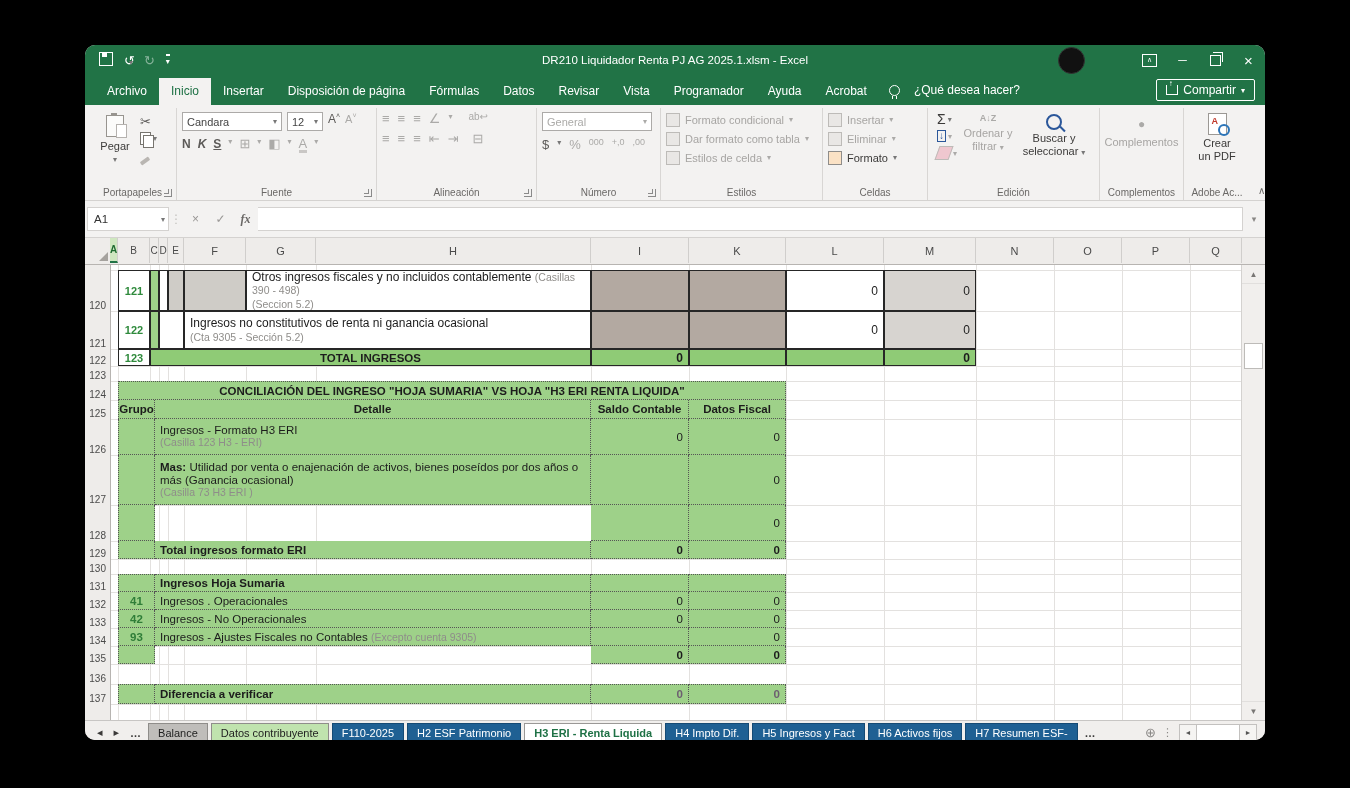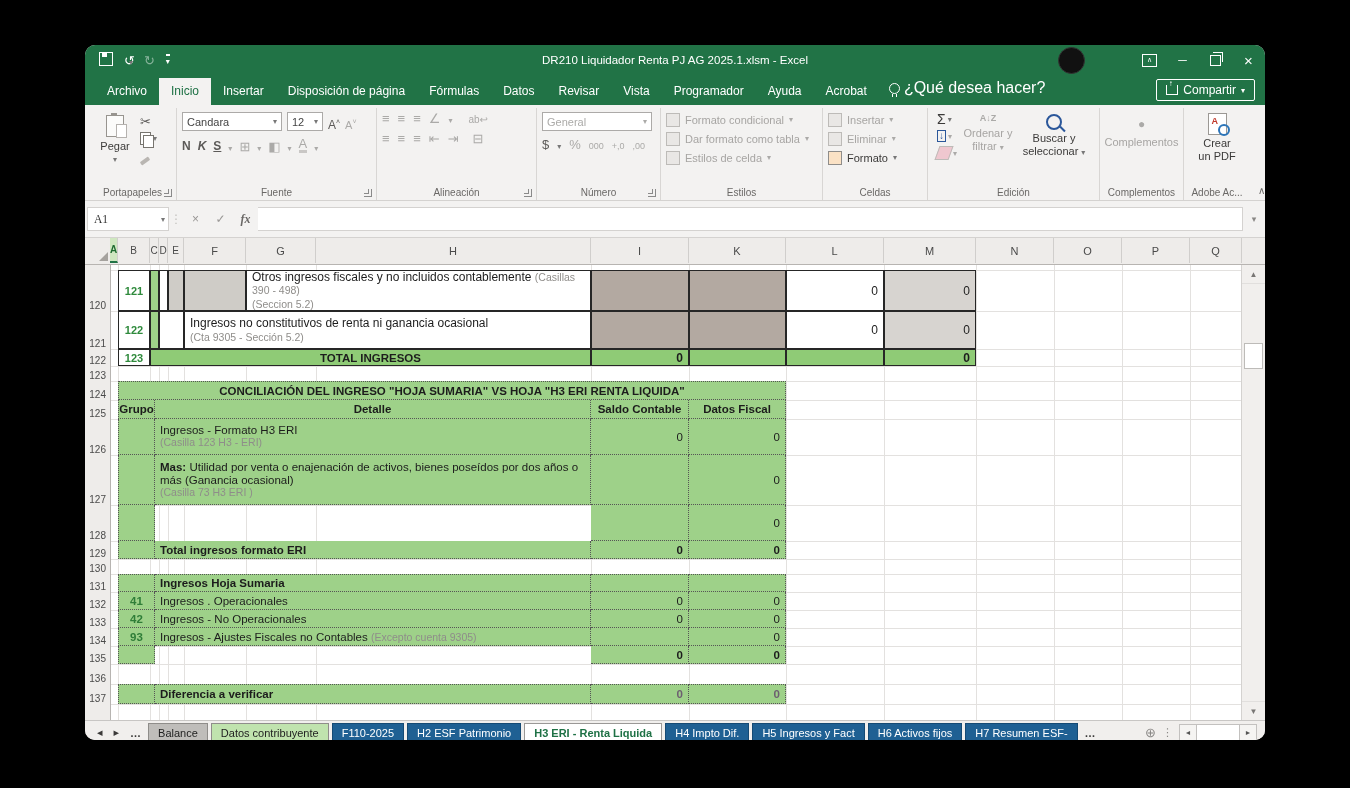--- a/index.html
+++ b/index.html
@@ -20,21 +20,21 @@
   .avatar{width:25px;height:25px;border-radius:50%;background:#111;border:1px solid #333;margin-right:48px}
   .winbtn{width:33px;height:100%;display:flex;align-items:center;justify-content:center;font-size:12px;color:#fff}
   .dispopt{width:13px;height:11px;border:1px solid #fff;display:flex;align-items:center;justify-content:center;font-size:7px}
   .restore{width:9px;height:9px;border:1px solid #fff;position:relative;background:#217346}
   .restore:before{content:"";position:absolute;left:2px;top:-4px;width:9px;height:9px;border:1px solid #fff;border-bottom:none;border-left:none}
 
   
   .menubar{height:30px;background:#217346;display:flex;align-items:flex-end;padding-left:10px;position:relative}
   .mtab{color:#fff;font-size:12px;padding:7px 12px 8px;line-height:1;white-space:nowrap}
   .mtab.active{background:#f3f2f1;color:#1e7145}
-  .tellme{display:flex;align-items:center;gap:4px;color:#fff;font-size:16px;padding:7px 10px 8px}
+  .tellme{display:flex;align-items:center;gap:14px;color:#fff;font-size:12px;padding:7px 10px 8px}
   .bulb{width:9px;height:9px;border:1.5px solid #fff;border-radius:50%;position:relative;display:inline-block}
   .bulb:after{content:"";position:absolute;left:2px;bottom:-4px;width:3px;height:3px;border-left:1.5px solid #fff;border-right:1.5px solid #fff}
   .sharebtn{position:absolute;right:10px;bottom:4px;border:1px solid #fff;color:#fff;font-size:12px;padding:3px 9px;display:flex;align-items:center;gap:5px;border-radius:2px}
   .shicon{width:10px;height:9px;border:1px solid #fff;border-top:none;position:relative;display:inline-block}
   .shicon:after{content:"↑";position:absolute;left:1.5px;top:-6px;font-size:8px}
 
   
   .ribbon{height:96px;background:#f3f2f1;border-bottom:1px solid #d4d2d0;display:flex;padding:3px 4px 0 4px;box-sizing:border-box}
   .rgroup{position:relative;border-right:1px solid #d8d6d4;padding:2px 5px 15px;box-sizing:border-box;flex:none}
   .glabel{position:absolute;bottom:2px;left:0;right:0;text-align:center;font-size:10px;color:#6a6866;white-space:nowrap;overflow:hidden}
@@ -43,40 +43,40 @@
   .dd{font-size:8px;color:#777}
   .dim{color:#abaaa8!important}
   .ic{font-size:13px;color:#5c5a58;line-height:1}
   .bigbtn{display:flex;flex-direction:column;align-items:center;justify-content:flex-start;width:42px;padding-top:5px;font-size:11px;color:#3b3a39;gap:3px}
   .clip{width:16px;height:20px;border:1px solid #97948f;background:#fbfbfa;position:relative}
   .clip:before{content:"";position:absolute;top:-3px;left:4px;width:6px;height:3px;background:#97948f}
   .clip:after{content:"";position:absolute;right:-4px;bottom:-2px;width:9px;height:12px;background:#fff;border:1px solid #b5b2af}
   .minicol{display:flex;flex-direction:column;justify-content:flex-start;gap:4px;padding-top:5px;margin-left:4px}
   .minirow{display:flex;align-items:center;gap:2px}
   .combo{border:1px solid #acaaa8;background:#fff;font-size:11px;color:#444;display:flex;align-items:center;justify-content:space-between;height:19px;padding:0 4px;box-sizing:border-box}
-  .frow{display:flex;align-items:flex-end;gap:5px;margin-top:3px}
+  .frow{display:flex;align-items:flex-start;gap:5px;margin-top:3px}
   .fletter{font-size:12px;color:#5c5a58;font-weight:bold}
   .copyic{width:9px;height:11px;border:1px solid #77756f;background:#fff;position:relative;display:inline-block}
   .copyic:after{content:"";position:absolute;left:2px;top:2px;width:9px;height:11px;border:1px solid #77756f;background:#fff}
   .brush{width:10px;height:4px;background:#b9b6b2;transform:rotate(-35deg);border-radius:1px;display:inline-block}
   .stylerow{display:flex;align-items:center;gap:5px;font-size:11px;color:#a7a5a3;height:19px;white-space:nowrap}
   .miniic{width:12px;height:12px;border:1px solid #bdbbb8;background:#e9e7e5;flex:none}
   .cellsrow{display:flex;align-items:center;gap:5px;font-size:11px;height:19px;white-space:nowrap}
   .lens{width:12px;height:12px;border:2px solid #2b579a;border-radius:50%;position:relative;margin-bottom:2px}
   .lens:after{content:"";position:absolute;width:7px;height:2px;background:#2b579a;transform:rotate(45deg);right:-6px;bottom:-2px}
   .vbtn{display:flex;flex-direction:column;align-items:center;font-size:11px;line-height:1.2;padding-top:4px}
   .adoc{width:17px;height:20px;border:1px solid #9b9894;background:#fff;position:relative;margin-bottom:2px}
   .adoc:before{content:"A";position:absolute;left:3px;top:2px;font-size:9px;color:#c0392b;font-weight:bold}
   .adoc:after{content:"";position:absolute;right:-4px;bottom:-2px;width:8px;height:8px;border:2px solid #2b74b8;border-radius:50%}
   .collapsebtn{align-self:flex-end;font-size:10px;color:#6a6866;padding:0 8px 4px}
 
   
   .fbar{height:30px;background:#f3f2f1;display:flex;align-items:center;border-bottom:1px solid #d4d2d0;padding:3px 0}
   .namebox{width:80px;height:22px;background:#fff;border:1px solid #d4d2d0;display:flex;align-items:center;margin-left:2px}
-  .namebox input{border:none;outline:none;width:55px;font-size:11.5px;padding-left:6px;font-family:Liberation Serif, serif;color:#333;background:transparent}
+  .namebox input{border:none;outline:none;width:55px;font-size:11.5px;padding-left:6px;font-family:Liberation Sans, sans-serif;color:#333;background:transparent}
   .fico{width:25px;text-align:center;font-size:12px;color:#9a9896}
   .fxi{font-family:"Liberation Serif",serif;font-style:italic;color:#6a6866;font-weight:bold}
   .finput{flex:1;height:22px;background:#fff;border:1px solid #d4d2d0;border-left:none}
   .finput input{width:100%;height:100%;border:none;outline:none;background:transparent}
   .fexpand{width:22px;text-align:center;color:#8a8886;font-size:9px}
 
   
   .colhdr{height:26px;background:#eeecea;position:relative;border-bottom:1px solid #b7b4b1}
   .ch{position:absolute;top:0;height:25px;display:flex;align-items:center;justify-content:center;font-size:11px;color:#4a4a4a;border-right:1px solid #d0cecc;box-sizing:border-box}
   .ch.sm{font-size:10px}

